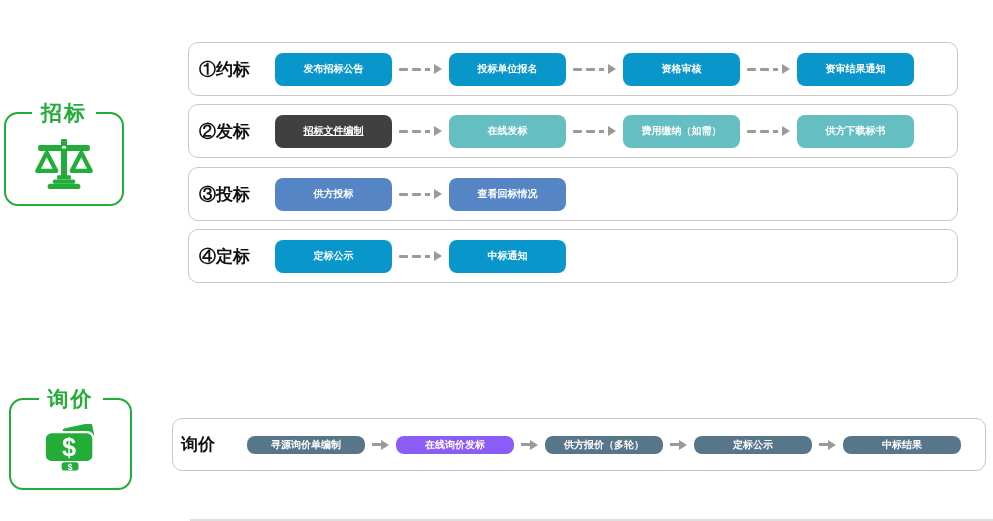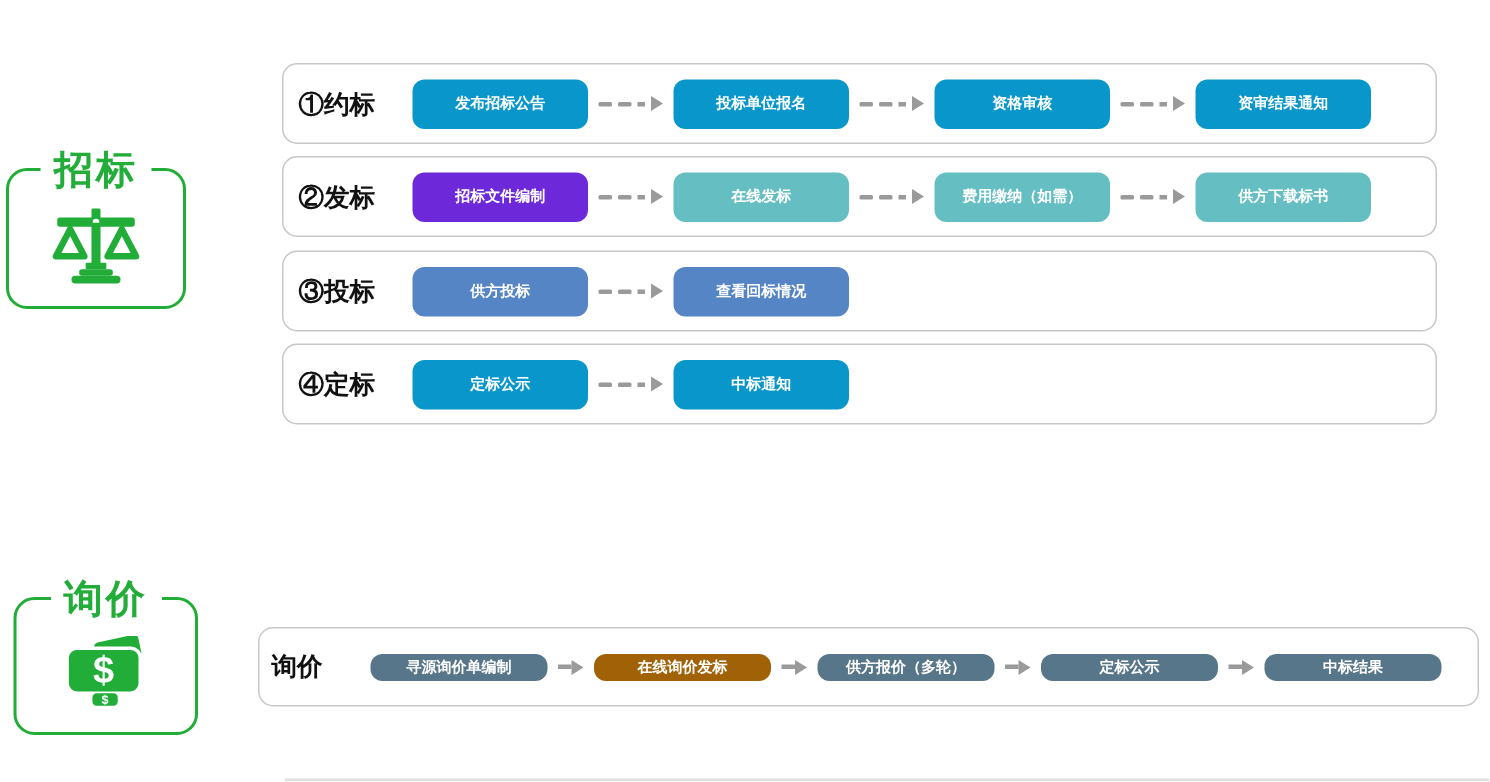--- a/index.html
+++ b/index.html
@@ -10,21 +10,21 @@
   
   .group-box{
     position:absolute;border:2px solid var(--green,#22AC38);border-radius:14px;
     background:#fff;display:flex;align-items:center;justify-content:center;
   }
   .group-box.bidding{left:4px;top:112px;width:116px;height:90px;}
   .group-box.inquiry{left:9px;top:398px;width:119px;height:88px;}
   .group-label{
     position:absolute;top:-16px;left:50%;transform:translateX(-50%);
     background:#fff;padding:0 9px;color:var(--green,#22AC38);
-    font-weight:bold;font-size:26px;line-height:30px;white-space:nowrap;letter-spacing:2px;
+    font-weight:bold;font-size:21px;line-height:30px;white-space:nowrap;letter-spacing:2px;
   }
   .group-icon{display:block;margin-top:10px;}
   
   .flow-row{
     position:absolute;left:188px;width:770px;height:54px;
     border:1.5px solid var(--row-border,#C7C7C7);border-radius:10px;
     background:#fff;display:flex;align-items:center;box-sizing:border-box;
   }
   .row-1{top:42px;}.row-2{top:104px;}.row-3{top:167px;}.row-4{top:229px;}
   .row-inquiry{left:172px;top:418px;width:814px;height:53px;}
@@ -107,21 +107,21 @@
       <div class="arrow dashed">
     <span class="dash"></span>
     <span class="dash"></span>
     <span class="stem"></span>
     <span class="head"></span>
   </div>
       <div class="step-btn" style="background: rgb(9, 151, 203);">资审结果通知</div>
     </div>
     <div class="flow-row row-2">
     <div class="row-label">②发标</div>
-  <div class="step-btn" style="background: #6d28d9;">招标文件编制</div>
+  <div class="step-btn" style="background: #404040; text-decoration: underline;">招标文件编制</div>
       <div class="arrow dashed">
     <span class="dash"></span>
     <span class="dash"></span>
     <span class="stem"></span>
     <span class="head"></span>
   </div>
       <div class="step-btn" style="background: rgb(101, 190, 194);">在线发标</div>
       <div class="arrow dashed">
     <span class="dash"></span>
     <span class="dash"></span>
@@ -159,21 +159,21 @@
   </div>
       <div class="step-btn" style="background: rgb(9, 151, 203);">中标通知</div>
     </div>
     <div class="flow-row row-inquiry">
     <div class="row-label">询价</div>
   <div class="step-btn" style="background: rgb(88, 118, 137);">寻源询价单编制</div>
       <div class="arrow solid">
     <span class="stem"></span>
     <span class="head"></span>
   </div>
-      <div class="step-btn" style="background: #a16207; font-family: Liberation Serif, serif;">在线询价发标</div>
+      <div class="step-btn" style="background: #8b5cf6; font-family: Liberation Serif, serif;">在线询价发标</div>
       <div class="arrow solid">
     <span class="stem"></span>
     <span class="head"></span>
   </div>
       <div class="step-btn" style="background: rgb(88, 118, 137);">供方报价（多轮）</div>
       <div class="arrow solid">
     <span class="stem"></span>
     <span class="head"></span>
   </div>
       <div class="step-btn" style="background: rgb(88, 118, 137);">定标公示</div>

